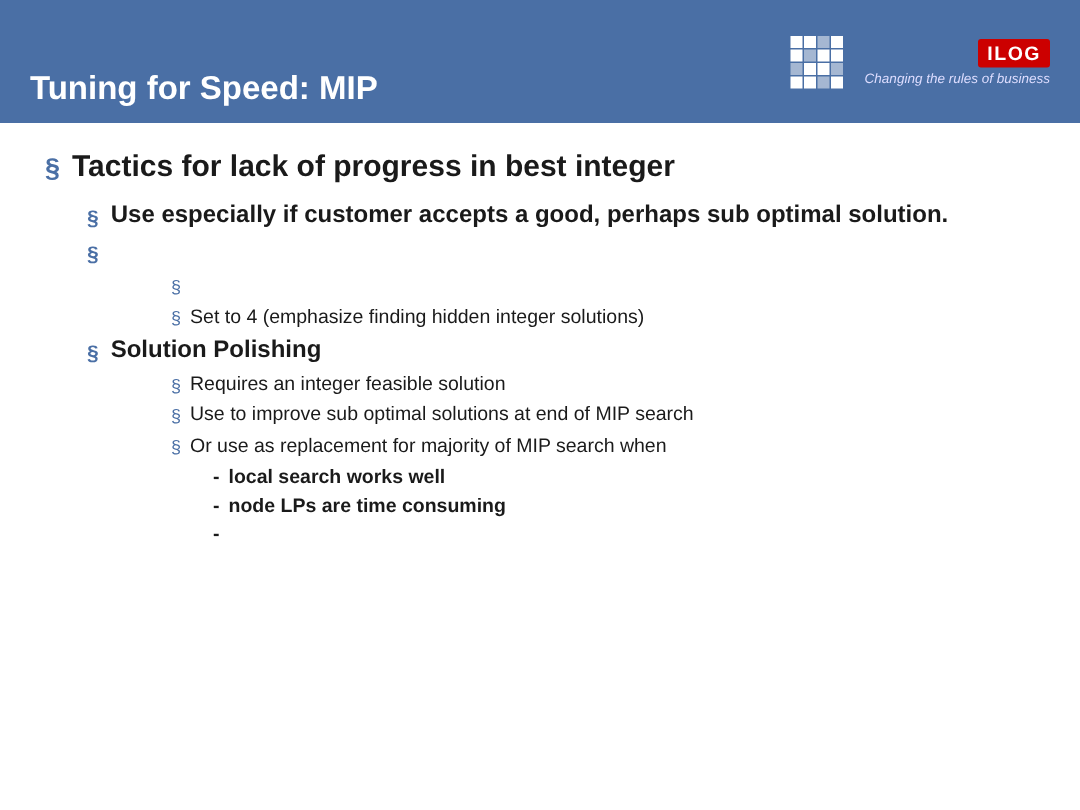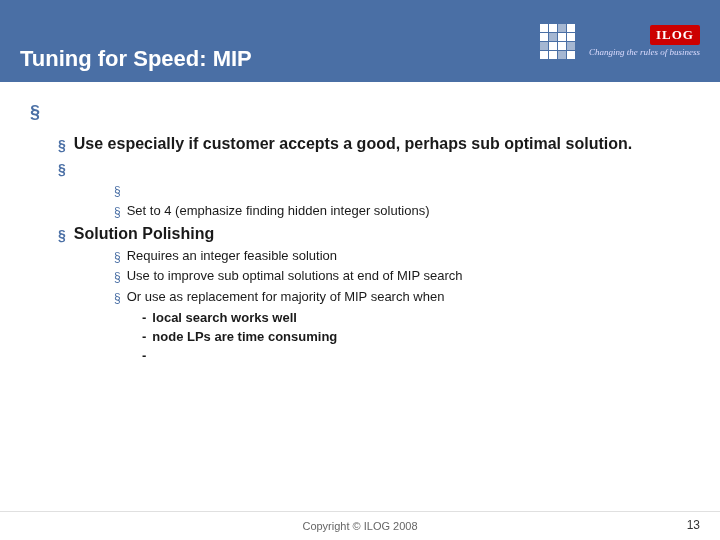--- a/index.html
+++ b/index.html
@@ -205,31 +205,32 @@
           <div class="logo-grid-cell active"></div>
         <div class="logo-grid-cell"></div>
           <div class="logo-grid-cell active"></div>
           <div class="logo-grid-cell active"></div>
           <div class="logo-grid-cell"></div>
         <div class="logo-grid-cell active"></div>
           <div class="logo-grid-cell active"></div>
           <div class="logo-grid-cell"></div>
           <div class="logo-grid-cell active"></div>
       </div>
-      <div style="display:flex;flex-direction:column;align-items:flex-end;font-family:Liberation Serif, serif;">
+      <div style="display:flex;flex-direction:column;align-items:flex-end;">
         <span class="ilog-badge">ILOG</span>
         <span class="header-subtitle">Changing the rules of business</span>
       </div>
     </div>
   </div>
 
   <div class="content">
 
     <div class="section-title">
       <span class="bullet-sq">§</span>
+      <span>Tactics for lack of progress in best integer</span>
     </div>
 
     <div class="sub-section indent-1">
       <div class="sub-title">
         <span class="bullet-sq">§</span>
         <span>Use especially if customer accepts a good, perhaps sub optimal solution.</span>
       </div>
     </div>
 
     <div class="sub-section indent-1">
@@ -277,18 +278,14 @@
           </div>
           <div class="dash-item">
             <span class="dash">-</span>
           </div>
         </div>
       </div>
     </div>
 
   </div>
 
-  <div class="footer">
-    <span>Copyright © ILOG 2008</span>
-    <span class="page-number">13</span>
-  </div>
 
 </div>
 
 </body></html>

